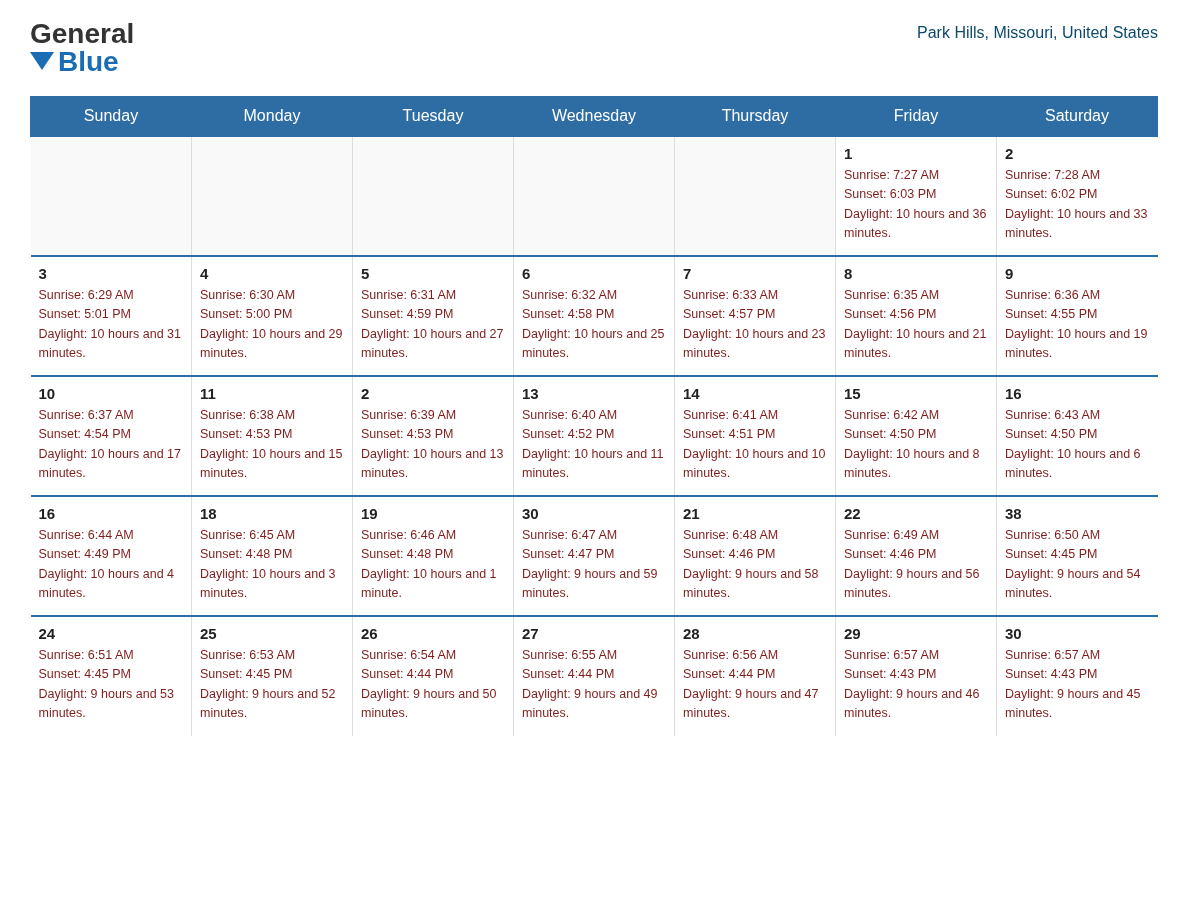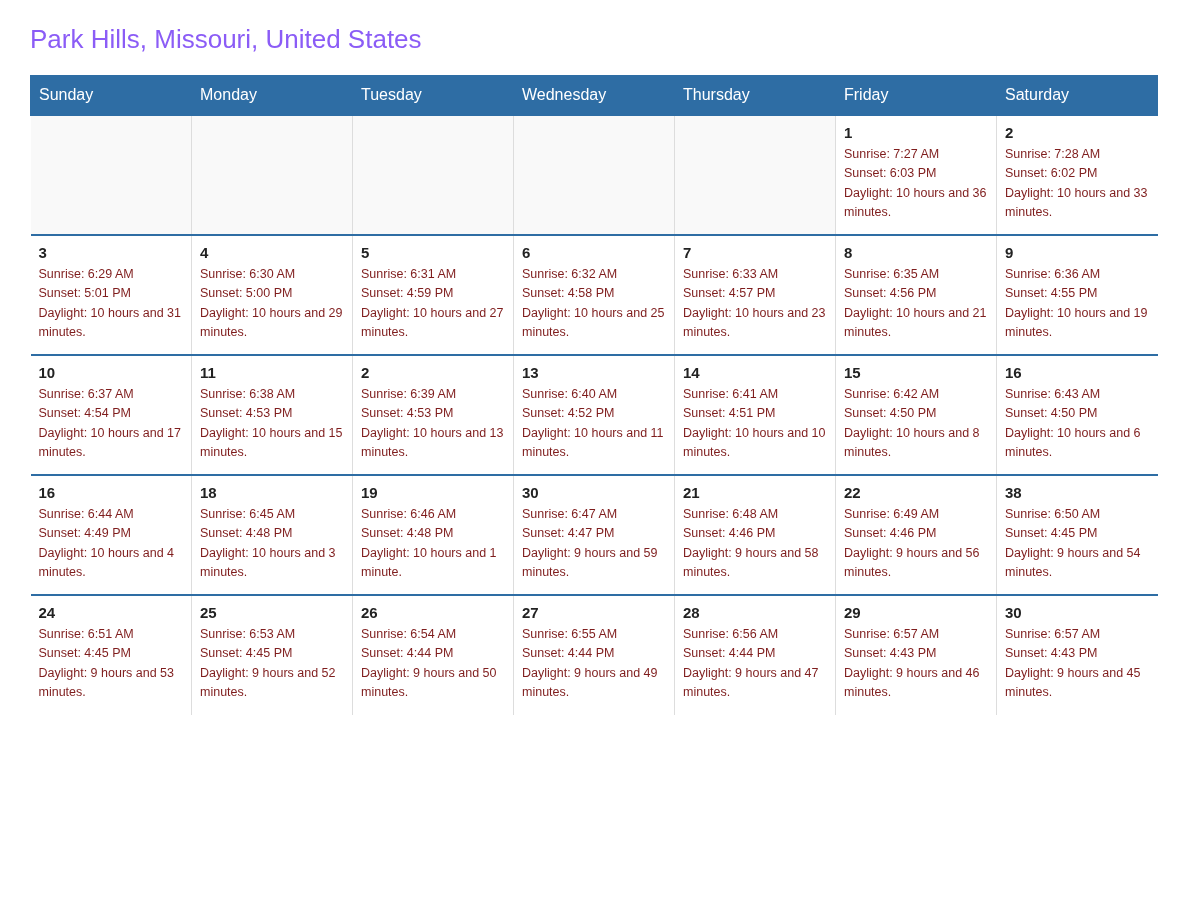--- a/index.html
+++ b/index.html
@@ -48,36 +48,36 @@
     .title-block {
       text-align: right;
     }
     .month-title {
       font-size: 52px;
       font-weight: bold;
       color: #222;
       line-height: 1.1;
     }
     .location {
-      font-size: 26px;
-      color: #8b5cf6;
+      font-size: 16px;
+      color: #0c4a6e;
       margin-top: 4px;
     }
     table {
       width: 100%;
       border-collapse: collapse;
       table-layout: fixed;
     }
     thead tr th {
       background-color: #2e6da4;
       color: #fff;
       padding: 10px 8px;
       font-size: 16px;
       font-weight: normal;
-      text-align: left;
+      text-align: center;
       border: 1px solid #2e6da4;
     }
     tbody tr {
       border-top: 2px solid #2e6da4;
     }
     tbody tr td {
       vertical-align: top;
       padding: 8px 8px;
       font-size: 12.5px;
       color: #333;
@@ -99,20 +99,27 @@
       color: #7f1d1d;
     }
     .empty-cell {
       background: #f9f9f9;
     }
   </style>
 </head>
 <body>
 
 <div class="header">
+  <div class="logo">
+    <div class="logo-general">General</div>
+    <div class="logo-blue">
+      <span class="logo-triangle"></span>
+      <span>Blue</span>
+    </div>
+  </div>
   <div class="title-block">
     <div class="location">Park Hills, Missouri, United States</div>
   </div>
 </div>
 
 <table>
   <thead>
     <tr>
     <th>Sunday</th>
         <th>Monday</th>

